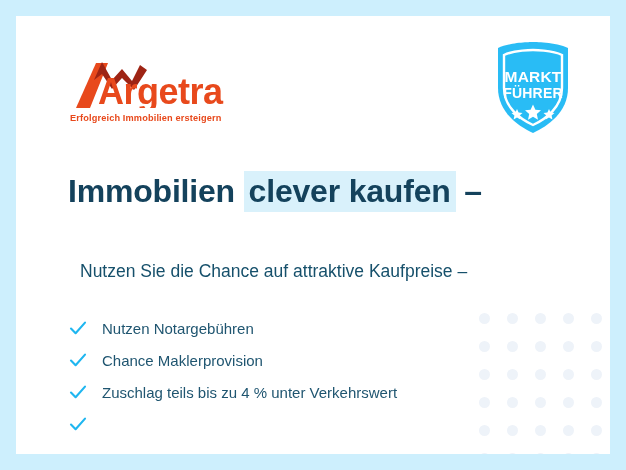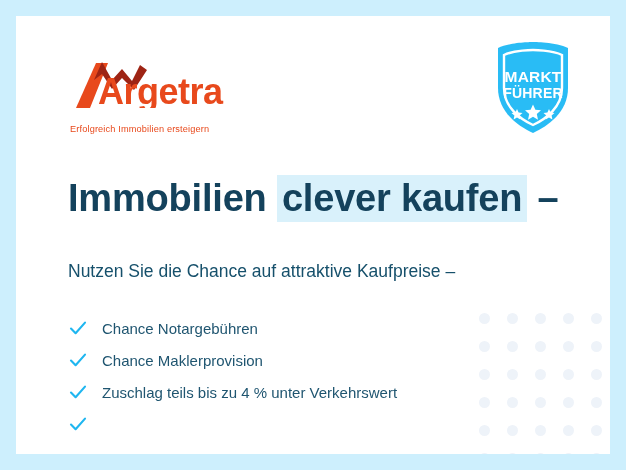--- a/index.html
+++ b/index.html
@@ -67,61 +67,60 @@
     left: 0;
     top: 0;
     width: 196px;
     height: 48px;
   }
   .logo-tagline {
     position: absolute;
     left: 2px;
     top: 53px;
     font-size: 9.2px;
-    font-weight: normal;
+    font-weight: bold;
     letter-spacing: 0.15px;
     color: #e8491c;
     white-space: nowrap;
-    margin-top: 11px;
   }
 
   
   .badge {
     position: absolute;
     right: 34px;
     top: 24px;
     width: 86px;
     height: 96px;
   }
   .badge svg { display: block; }
 
   
   .headline {
     position: absolute;
     left: 52px;
     top: 134px;
     width: 500px;
-    font-size: 38px;
+    font-size: 32px;
     font-weight: bold;
     line-height: 1.26;
     letter-spacing: -0.2px;
     color: #14425c;
   }
   .headline .hl-mark {
     background: #d9f1fb;
     padding: 2px 5px 3px 5px;
     box-decoration-break: clone;
     -webkit-box-decoration-break: clone;
   }
   .headline-line { display: block; white-space: nowrap; }
 
   
   .subheadline {
     position: absolute;
-    left: 52px;
+    left: 64px;
     top: 224px;
     width: 520px;
     font-size: 17.5px;
     line-height: 1.53;
     color: #16506b;
   }
   .subheadline span { display: block; white-space: nowrap; }
 
   
   .bullets {
@@ -223,21 +222,21 @@
 
     <p class="subheadline">
       <span>Nutzen Sie die Chance auf attraktive Kaufpreise –</span>
     </p>
 
     <ul class="bullets">
       <li>
         <svg class="check-icon" viewBox="0 0 20 20">
           <path d="M3 10.5 L7.6 15.2 L17 4.6" fill="none" stroke="#1fb6f0" stroke-width="2.1" stroke-linecap="round" stroke-linejoin="round"></path>
         </svg>
-        <span class="bullet-label">Chance Notargebühren</span>
+        <span class="bullet-label">Nutzen Notargebühren</span>
       </li>
       <li>
         <svg class="check-icon" viewBox="0 0 20 20">
           <path d="M3 10.5 L7.6 15.2 L17 4.6" fill="none" stroke="#1fb6f0" stroke-width="2.1" stroke-linecap="round" stroke-linejoin="round"></path>
         </svg>
         <span class="bullet-label">Chance Maklerprovision</span>
       </li>
       <li>
         <svg class="check-icon" viewBox="0 0 20 20">
           <path d="M3 10.5 L7.6 15.2 L17 4.6" fill="none" stroke="#1fb6f0" stroke-width="2.1" stroke-linecap="round" stroke-linejoin="round"></path>

